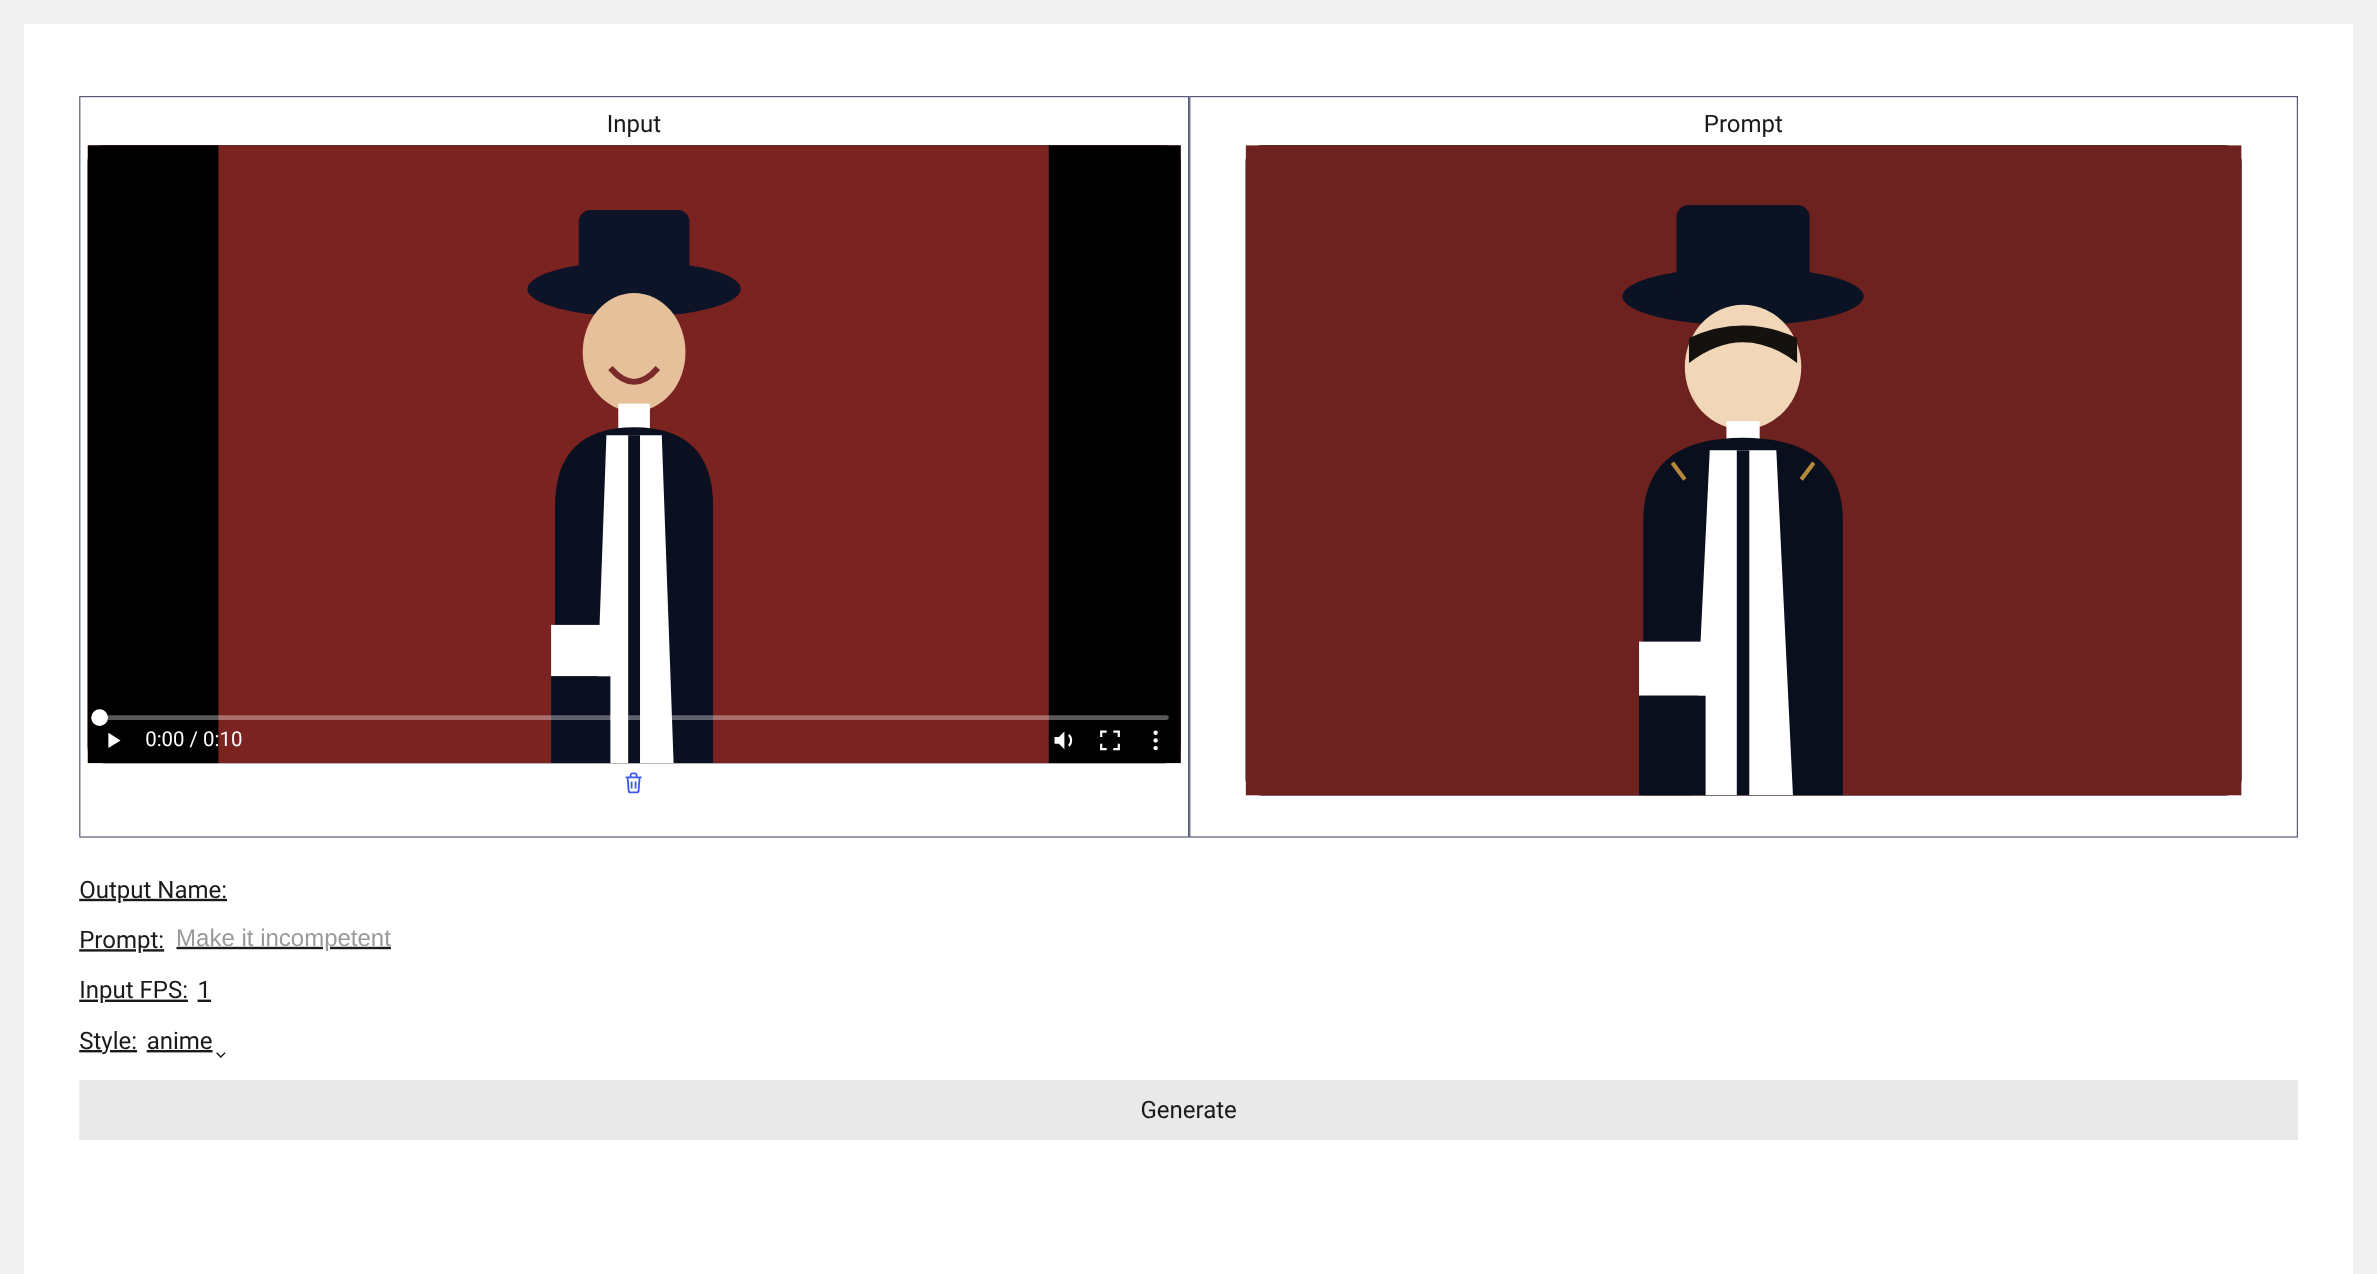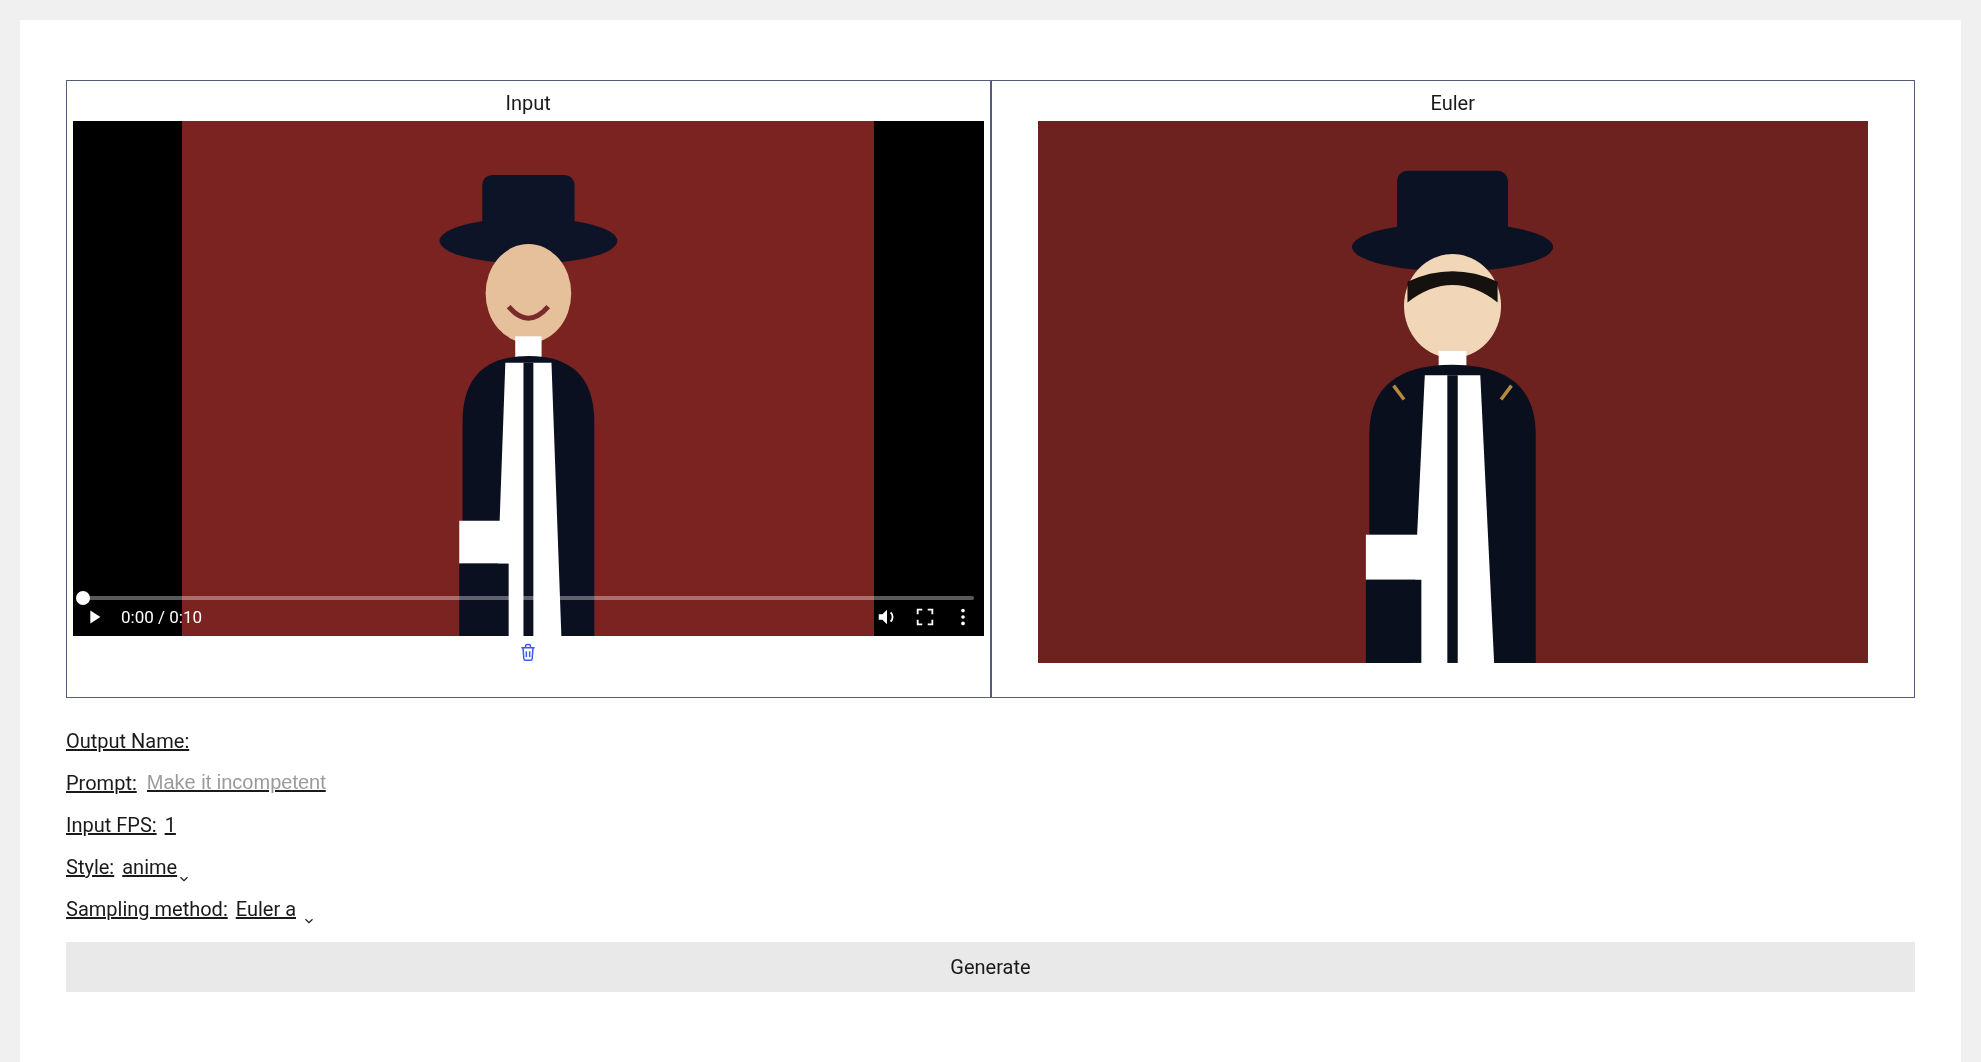--- a/index.html
+++ b/index.html
@@ -215,21 +215,21 @@
         <span class="trash-btn">
           <svg viewBox="0 0 24 24" fill="none" stroke="#3b5aee" stroke-width="1.8">
             <path d="M4 7h16M9 7V5a2 2 0 012-2h2a2 2 0 012 2v2M6 7l1 13a2 2 0 002 2h6a2 2 0 002-2l1-13"></path>
             <path d="M10 11v7M14 11v7"></path>
           </svg>
         </span>
       </div>
     </div>
 
     <div class="panel">
-      <div class="panel-title">Euler</div>
+      <div class="panel-title">Prompt</div>
       <div class="video-area output">
         <div class="stage">
           <div class="bg" style="background:#6e221f;"></div>
           <div class="figure" style="width:56%;">
             <svg viewBox="0 0 200 300" xmlns="http://www.w3.org/2000/svg">
               <ellipse cx="100" cy="60" rx="58" ry="14" fill="#0b1224"></ellipse>
               <rect x="68" y="16" width="64" height="46" rx="6" fill="#0b1224"></rect>
               <ellipse cx="100" cy="94" rx="28" ry="30" fill="#f1d6b8"></ellipse>
               <path d="M74 80 q26 -12 52 0 l0 12 q-26 -20 -52 0 Z" fill="#14110e"></path>
               <rect x="92" y="120" width="16" height="16" fill="#ffffff"></rect>
@@ -264,28 +264,17 @@
       <label>Style:</label>
       <span class="select-wrap">
         <span>anime</span>
         <span class="chev-down">
           <svg viewBox="0 0 24 24" fill="none" stroke="#1a1a1a" stroke-width="2">
               <path d="M6 9l6 6 6-6"></path>
             </svg>
         </span>
       </span>
     </div>
-    <div class="row">
-      <label>Sampling method:</label>
-      <span class="select-wrap" style="gap:6px;">
-        <span>Euler a</span>
-        <span class="chev-down">
-          <svg viewBox="0 0 24 24" fill="none" stroke="#1a1a1a" stroke-width="2">
-              <path d="M6 9l6 6 6-6"></path>
-            </svg>
-        </span>
-      </span>
-    </div>
 
     <div class="generate-bar">Generate</div>
   </div>
 
 </div>
 
 </body></html>

